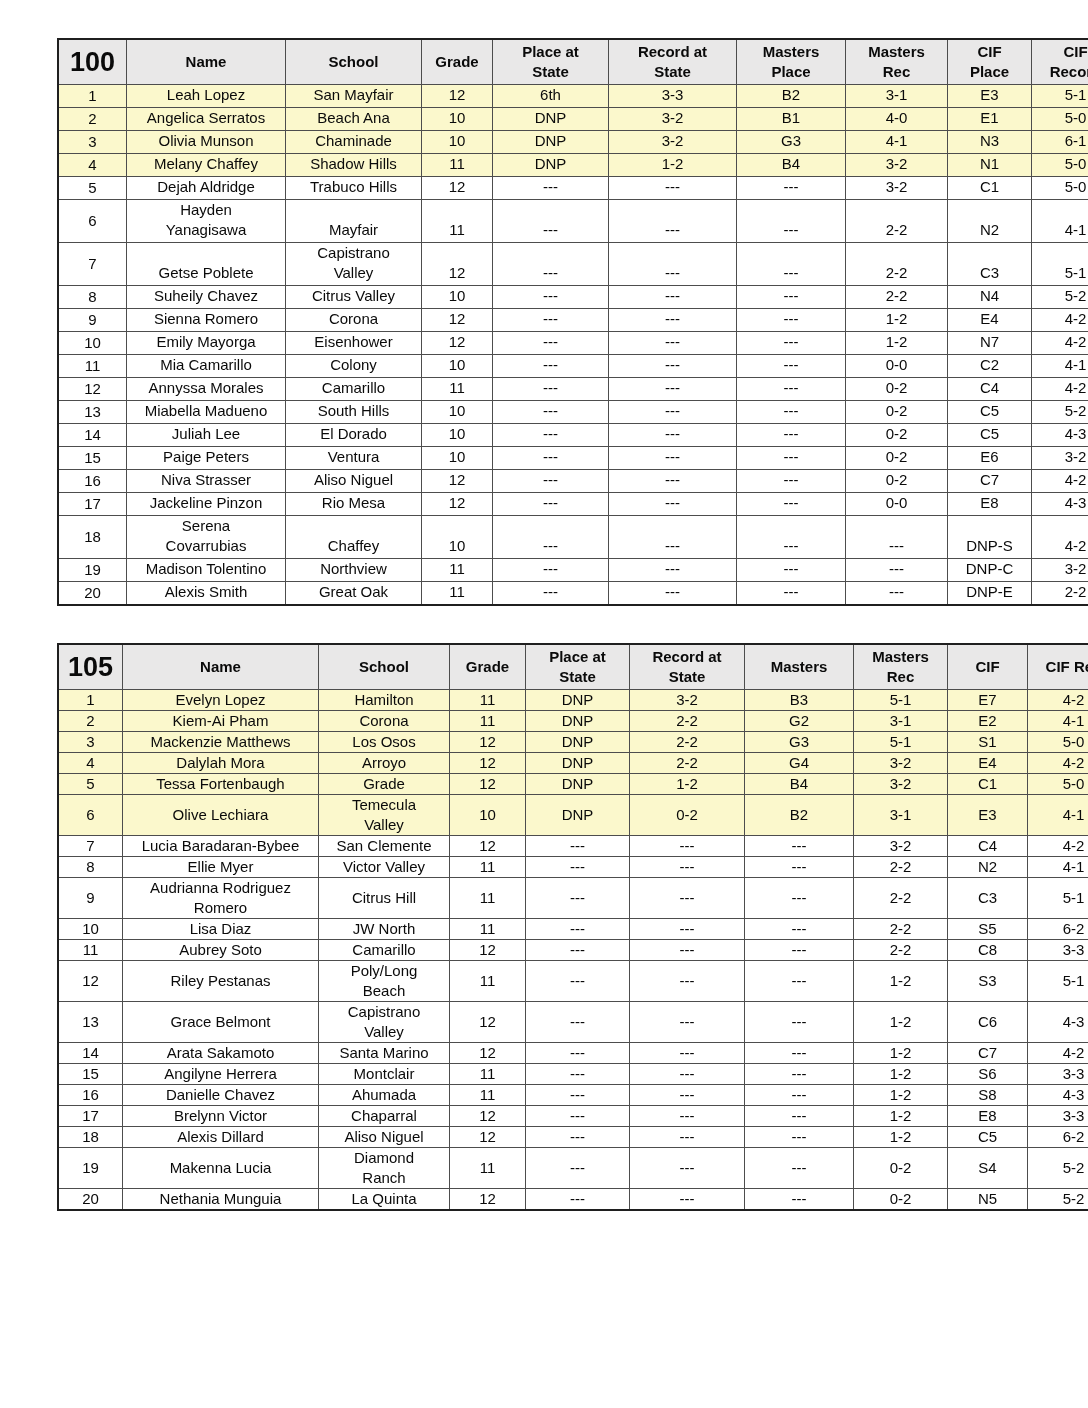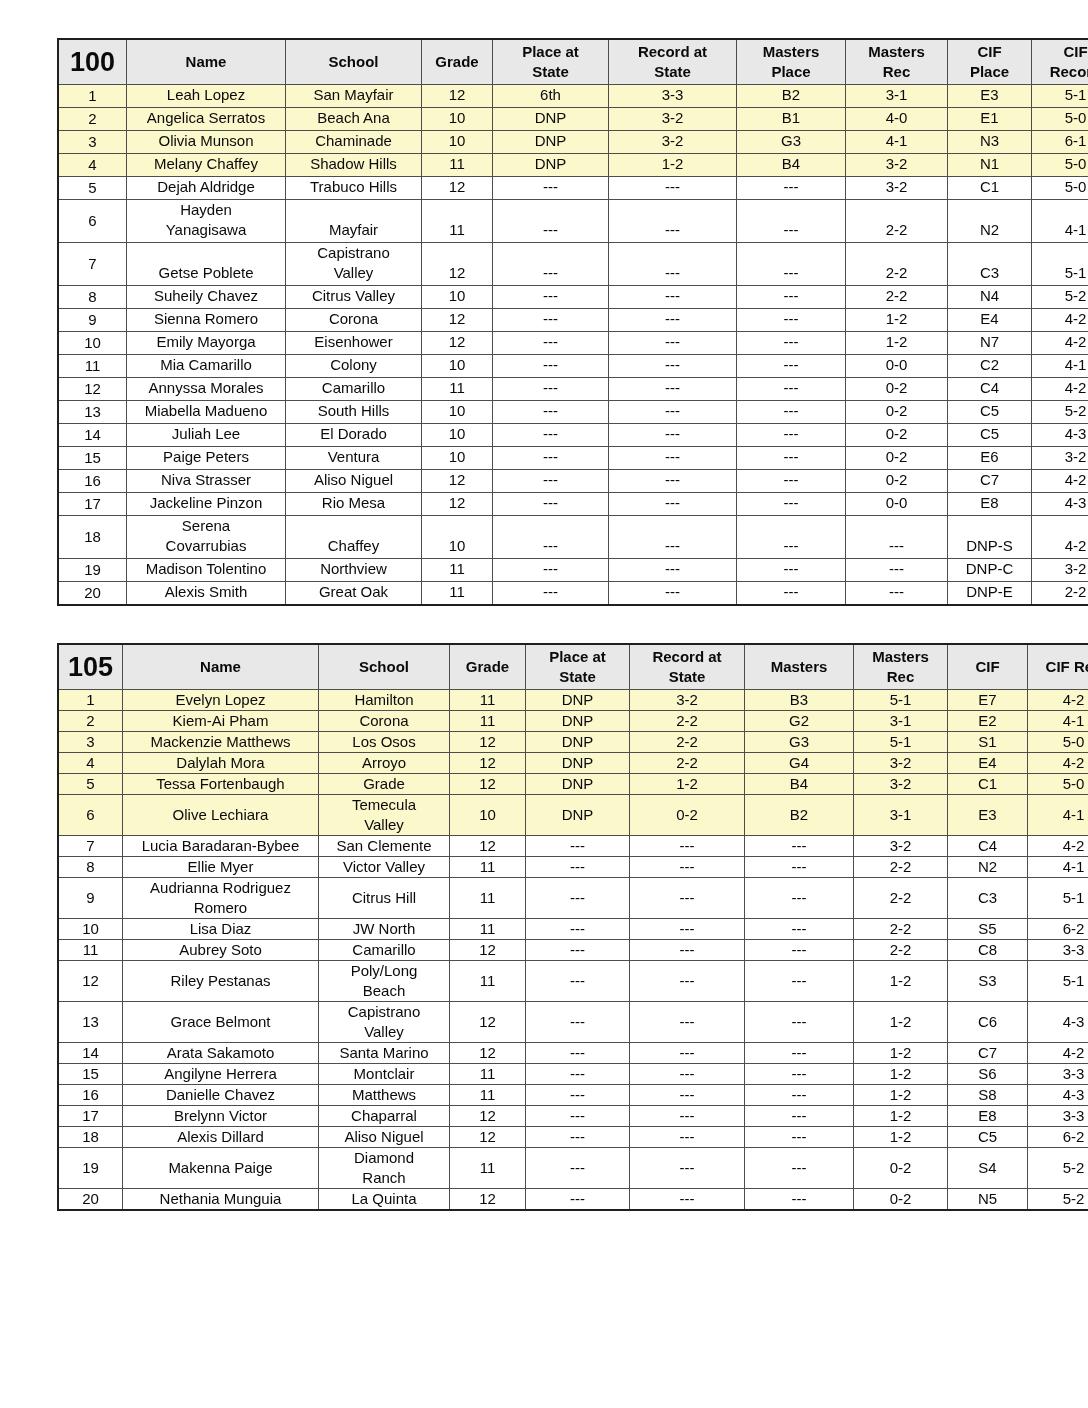--- a/index.html
+++ b/index.html
@@ -541,21 +541,21 @@
           <td class="c-place_state">---</td>
           <td class="c-record_state">---</td>
           <td class="c-masters_place">---</td>
           <td class="c-masters_rec">1-2</td>
           <td class="c-cif_place">S6</td>
           <td class="c-cif_record">3-3</td>
         </tr>
         <tr>
           <td class="c-rank">16</td>
           <td class="c-name">Danielle Chavez</td>
-          <td class="c-school">Matthews</td>
+          <td class="c-school">Ahumada</td>
           <td class="c-grade">11</td>
           <td class="c-place_state">---</td>
           <td class="c-record_state">---</td>
           <td class="c-masters_place">---</td>
           <td class="c-masters_rec">1-2</td>
           <td class="c-cif_place">S8</td>
           <td class="c-cif_record">4-3</td>
         </tr>
         <tr>
           <td class="c-rank">17</td>
@@ -576,21 +576,21 @@
           <td class="c-grade">12</td>
           <td class="c-place_state">---</td>
           <td class="c-record_state">---</td>
           <td class="c-masters_place">---</td>
           <td class="c-masters_rec">1-2</td>
           <td class="c-cif_place">C5</td>
           <td class="c-cif_record">6-2</td>
         </tr>
         <tr>
           <td class="c-rank">19</td>
-          <td class="c-name">Makenna Paige</td>
+          <td class="c-name">Makenna Lucia</td>
           <td class="c-school">Diamond
 Ranch</td>
           <td class="c-grade">11</td>
           <td class="c-place_state">---</td>
           <td class="c-record_state">---</td>
           <td class="c-masters_place">---</td>
           <td class="c-masters_rec">0-2</td>
           <td class="c-cif_place">S4</td>
           <td class="c-cif_record">5-2</td>
         </tr>

